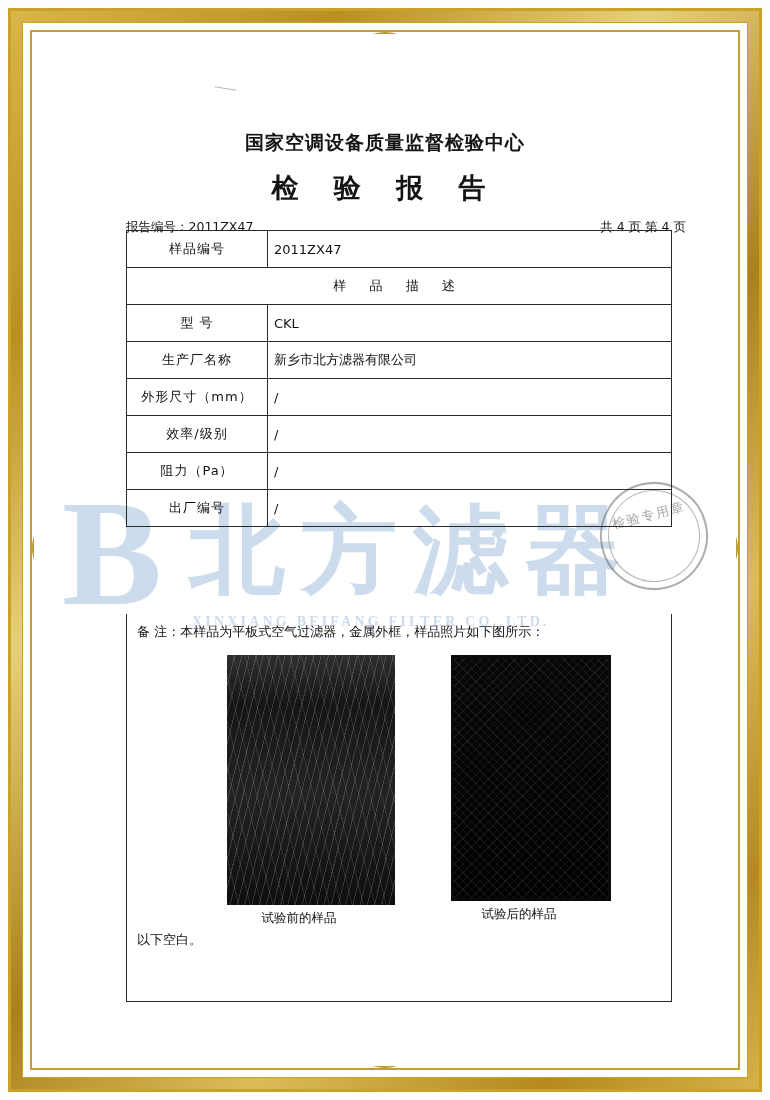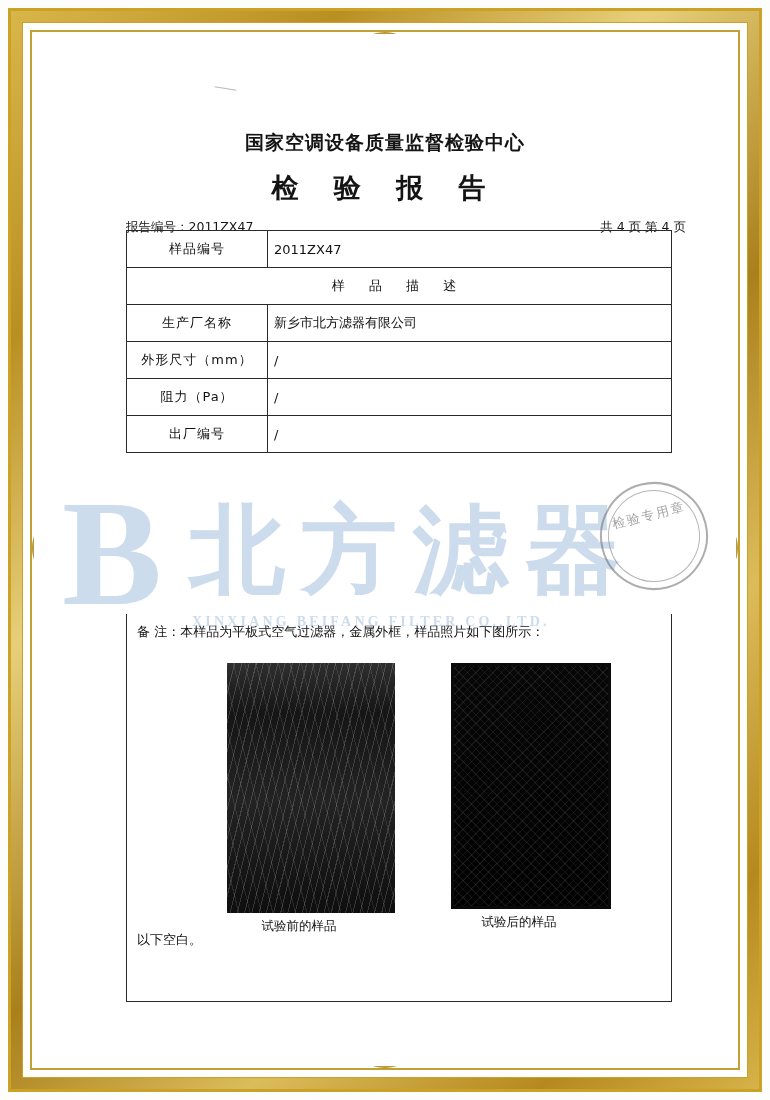--- a/index.html
+++ b/index.html
@@ -206,20 +206,21 @@
     letter-spacing: 1px;
   }
   td.val {
     padding-left: 14px;
     text-align: left;
   }
   td.section {
     text-align: center;
     letter-spacing: 10px;
     font-weight: normal;
+    font-family: Liberation Serif, serif;
   }
   .lab-wide { letter-spacing: 4px; }
 
   
   .remarks {
     position: absolute;
     left: 92px; top: 580px;
     width: 546px;
     box-sizing: border-box;
     border: 1px solid #2a2a2a;
@@ -232,21 +233,21 @@
   .remarks-note {
     padding: 9px 0 0 10px;
   }
   .photos {
     position: relative;
     margin-top: 10px;
     height: 258px;
   }
   .photo {
     position: absolute;
-    top: 12px;
+    top: 4px;
     width: 168px;
     height: 250px;
     padding-left: 24px;
   }
   .photo.a { left: 76px; }
   .photo.b { left: 300px; width: 160px; height: 246px; }
   .photo .img {
     width: 100%;
     height: 100%;
     background: #101010;
@@ -438,25 +439,33 @@
         <table class="rep">
           <tbody>
             <tr>
               <td class="lab lab-wide">样品编号</td>
               <td class="val">2011ZX47</td>
             </tr>
             <tr>
               <td class="section" colspan="2">样 品 描 述</td>
             </tr>
             <tr>
+              <td class="lab lab-wide">型  号</td>
+              <td class="val">CKL</td>
+            </tr>
+            <tr>
               <td class="lab">生产厂名称</td>
               <td class="val">新乡市北方滤器有限公司</td>
             </tr>
             <tr>
               <td class="lab">外形尺寸（mm）</td>
+              <td class="val">/</td>
+            </tr>
+            <tr>
+              <td class="lab">效率/级别</td>
               <td class="val">/</td>
             </tr>
             <tr>
               <td class="lab">阻力（Pa）</td>
               <td class="val">/</td>
             </tr>
             <tr>
               <td class="lab">出厂编号</td>
               <td class="val">/</td>
             </tr>

